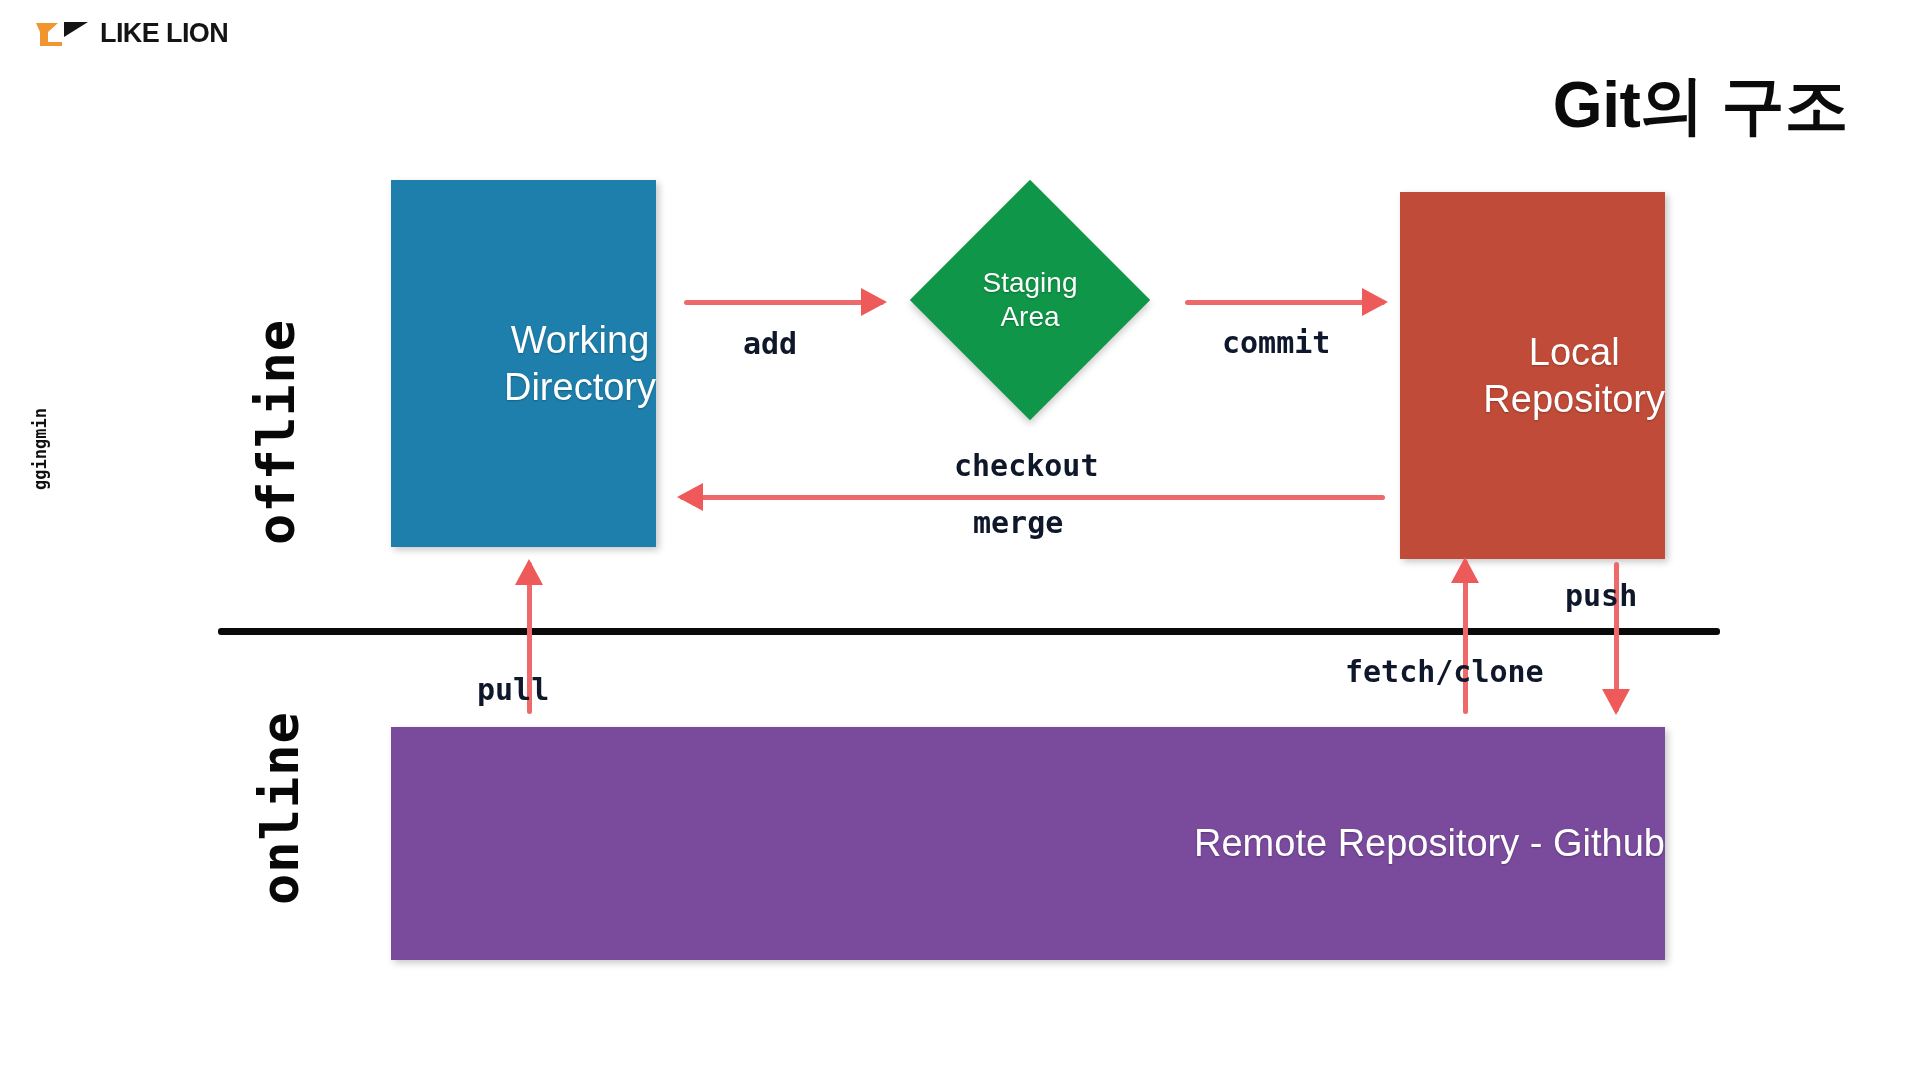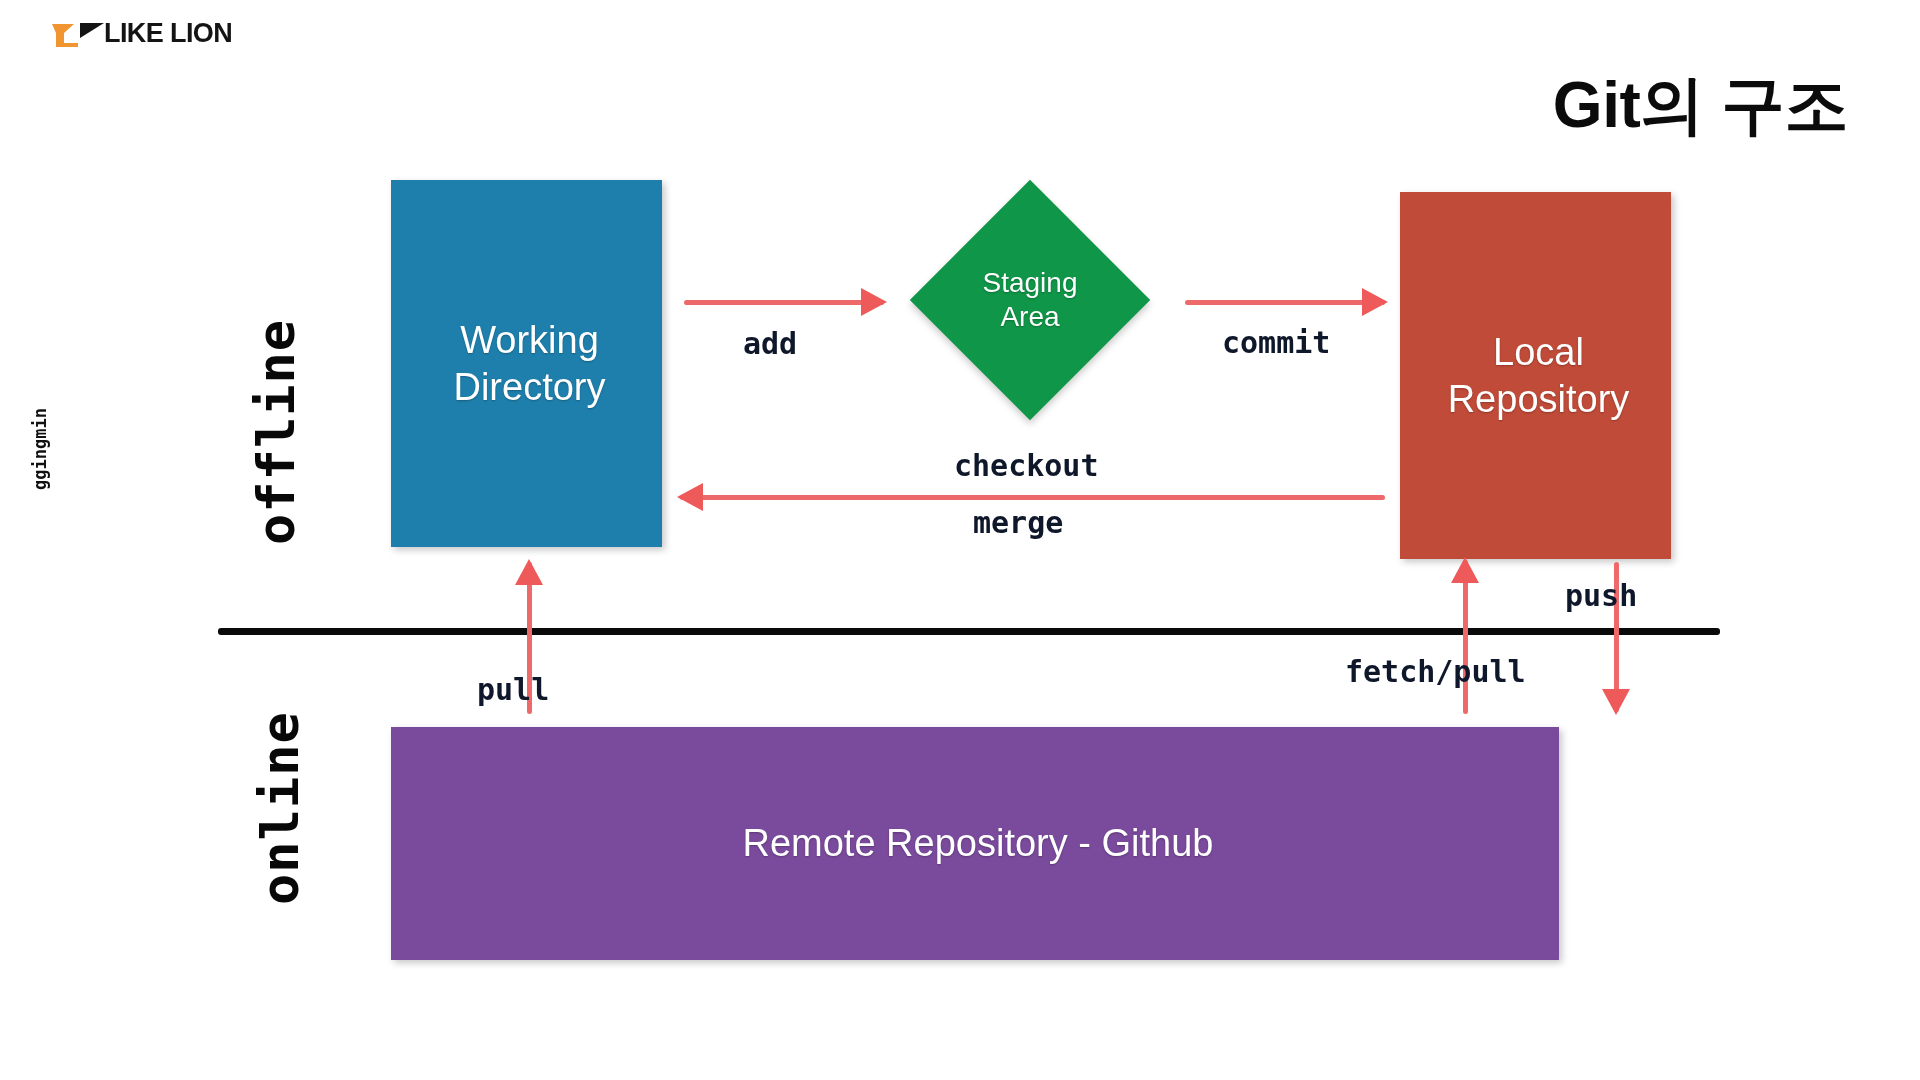--- a/index.html
+++ b/index.html
@@ -18,25 +18,25 @@
     position: absolute;
     left: 0; top: 0;
     width: 1920px;
     height: 1080px;
     background: #ffffff;
   }
 
   
   .brand {
     position: absolute;
-    left: 52px;
+    left: 36px;
     top: 18px;
     display: flex;
-    align-items: center;
-    gap: 0;
+    align-items: flex-start;
+    gap: 12px;
   }
   .brand-mark {
     position: relative;
     width: 52px;
     height: 30px;
   }
   .brand-mark .bm-orange {
     position: absolute;
     left: 0; top: 5px;
     width: 26px; height: 23px;
@@ -95,47 +95,46 @@
     white-space: nowrap;
   }
   .side-label.offline { left: 246px; top: 545px; }
   .side-label.online  { left: 250px; top: 905px; }
 
   
   .block {
     position: absolute;
     display: flex;
     align-items: center;
-    justify-content: center;
+    justify-content: flex-end;
     text-align: center;
     color: #ffffff;
     box-shadow: 3px 3px 7px rgba(0,0,0,0.22);
     font-family: "Liberation Sans", sans-serif;
     font-weight: 400;
     line-height: 1.22;
-    padding-left: 6px;
   }
   .block .block-label {
     text-shadow: 0 1px 2px rgba(0,0,0,0.25);
     white-space: pre-line;
   }
 
   .block-working {
     left: 391px; top: 180px;
     width: 265px; height: 367px;
     font-size: 38px;
   }
   .block-local {
     left: 1400px; top: 180px;
     width: 265px; height: 367px;
     font-size: 38px;
   }
   .block-remote {
     left: 391px; top: 727px;
-    width: 1162px; height: 233px;
+    width: 1274px; height: 233px;
     font-size: 38px;
   }
 
   
   .diamond-wrap {
     position: absolute;
     left: 910px; top: 180px;
     width: 240px; height: 240px;
   }
   .diamond-shape {
@@ -322,21 +321,21 @@
   <div class="arrow-v arrow-pull">
     <div class="shaft"></div>
     <div class="head-u"></div>
   </div>
   <div class="cmd cmd-pull">pull</div>
 
   <div class="arrow-v arrow-fetch">
     <div class="shaft"></div>
     <div class="head-u"></div>
   </div>
-  <div class="cmd cmd-fetch">fetch/pull</div>
+  <div class="cmd cmd-fetch">fetch/clone</div>
 
   <div class="arrow-v arrow-push">
     <div class="shaft"></div>
     <div class="head-d"></div>
   </div>
   <div class="cmd cmd-push">push</div>
 
 </div>
 
 </body></html>

